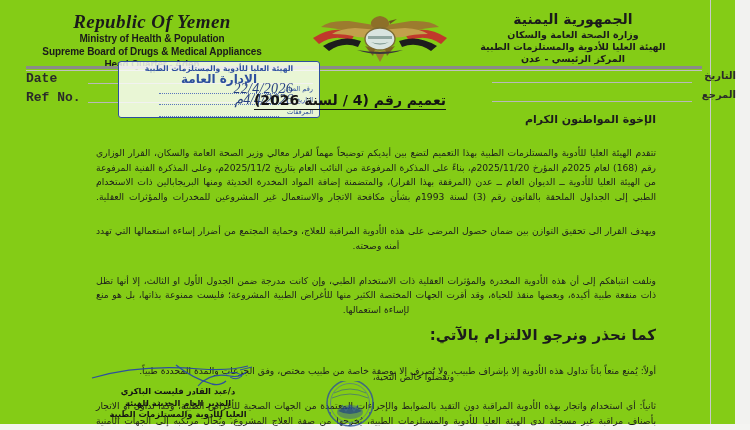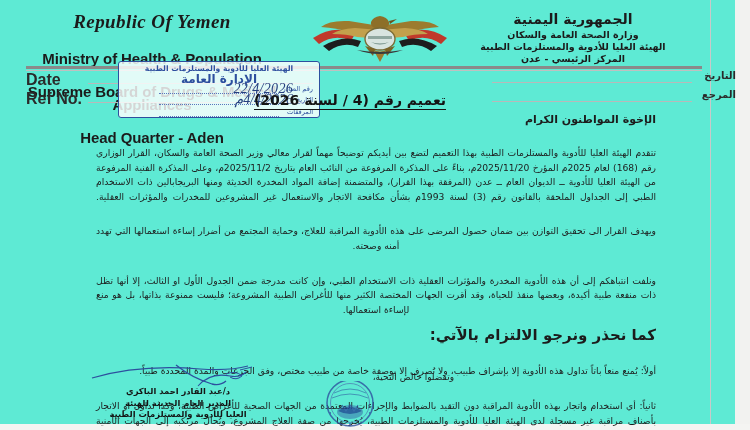--- a/index.html
+++ b/index.html
@@ -11,21 +11,21 @@
     width: 750px;
     height: 430px;
     overflow: hidden;
     font-family: "Liberation Sans", sans-serif;
   }
 
   #page {
     position: relative;
     width: 750px;
     height: 430px;
-    background: #5eead4;
+    background: #84cc16;
     overflow: hidden;
   }
 
   
   .scan-edge-right {
     position: absolute;
     top: 0; left: 710px;
     width: 1px; height: 430px;
     background: #c9c9c9;
   }
@@ -62,24 +62,23 @@
     font-weight: bold;
     font-size: 19px;
     letter-spacing: .4px;
     line-height: 20px;
   }
   .hdr-en .l2,
   .hdr-en .l3,
   .hdr-en .l4 {
     font-family: "Liberation Sans", sans-serif;
     font-weight: bold;
-    font-size: 15px;
+    font-size: 10px;
     line-height: 13px;
     letter-spacing: -.1px;
-    margin-top: 20px;
   }
 
   .emblem {
     position: absolute;
     left: 305px; top: 2px;
     width: 150px; height: 56px;
   }
 
   .hdr-ar {
     position: absolute;
@@ -123,23 +122,23 @@
     left: 26px; top: 70px;
     width: 290px;
   }
   .meta-row {
     position: relative;
     height: 19px;
   }
   .meta-row .lbl {
     position: absolute;
     left: 0; top: 1px;
-    font-family: Liberation Sans, sans-serif;
-    font-weight: bold;
-    font-size: 16px;
+    font-family: Liberation Mono, monospace;
+    font-weight: bold;
+    font-size: 13px;
     color: #2a2a2a;
   }
   .meta-row .dots {
     position: absolute;
     left: 62px; top: 13px;
     width: 225px;
     border-top: 1px solid #b9b9b9;
   }
 
   .meta-right {
@@ -434,21 +433,21 @@
     <svg viewBox="0 0 200 30" width="200" height="30">
       <path d="M12 16 Q60 2 120 7 Q150 9 168 4" stroke="#2d4f9e" stroke-width="1.2" fill="none"></path>
       <path d="M96 3 Q112 16 132 22 Q140 24 146 19" stroke="#2d4f9e" stroke-width="1.3" fill="none"></path>
       <path d="M118 24 Q130 10 150 14 Q160 16 166 10" stroke="#2d4f9e" stroke-width="1.1" fill="none"></path>
       <path d="M146 12 q10 -4 16 2 q-6 5 -12 1" stroke="#2d4f9e" stroke-width="1" fill="none"></path>
       <path d="M160 8 L172 5" stroke="#2d4f9e" stroke-width="1" fill="none"></path>
     </svg>
   </div>
 
   <div class="sig-block">
-    <div>د/عبد القادر احمد الباكري</div>
+    <div>د/عبد القادر فليست الباكري</div>
     <div>المدير العام الحديثة للهيئة</div>
     <div>العليا للأدوية والمستلزمات الطبية</div>
   </div>
 
   <div class="round-stamp">
     <svg viewBox="0 0 96 49" width="96" height="49">
       <g opacity="0.78">
         <circle cx="48" cy="22" r="23" fill="none" stroke="#2d4f9e" stroke-width="1.6"></circle>
         <circle cx="48" cy="22" r="19.5" fill="none" stroke="#4a66ac" stroke-width="0.8"></circle>
         <path d="M32 12 Q48 4 64 12" fill="none" stroke="#2d4f9e" stroke-width="0.7"></path>

